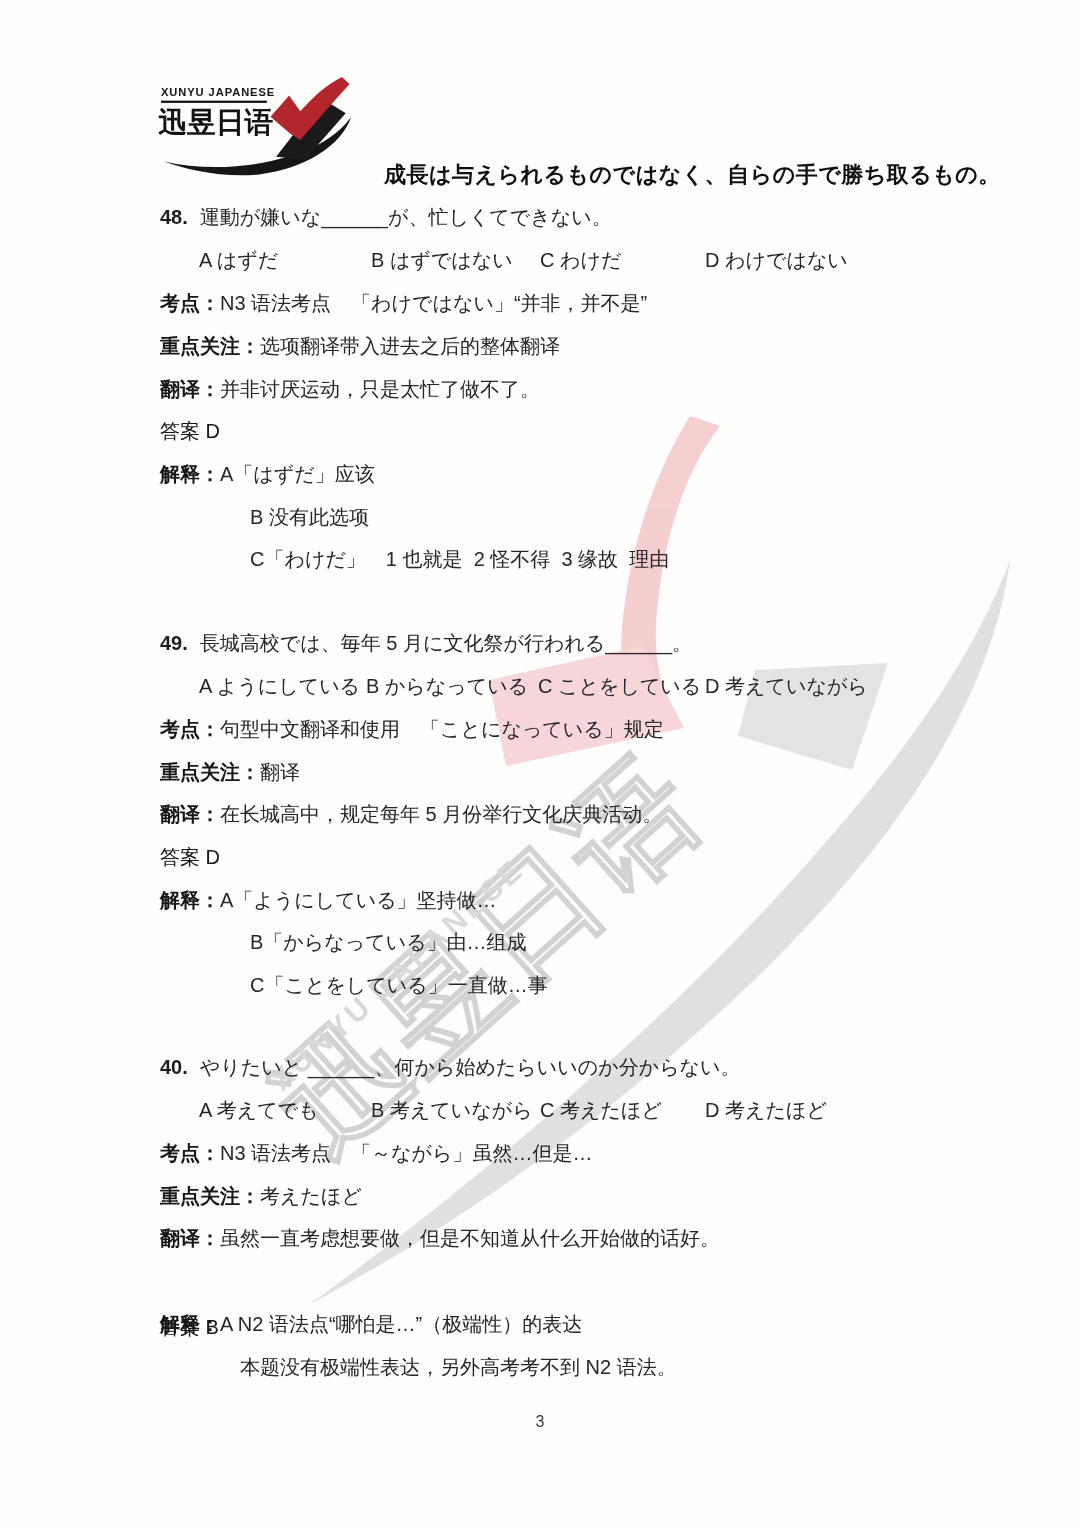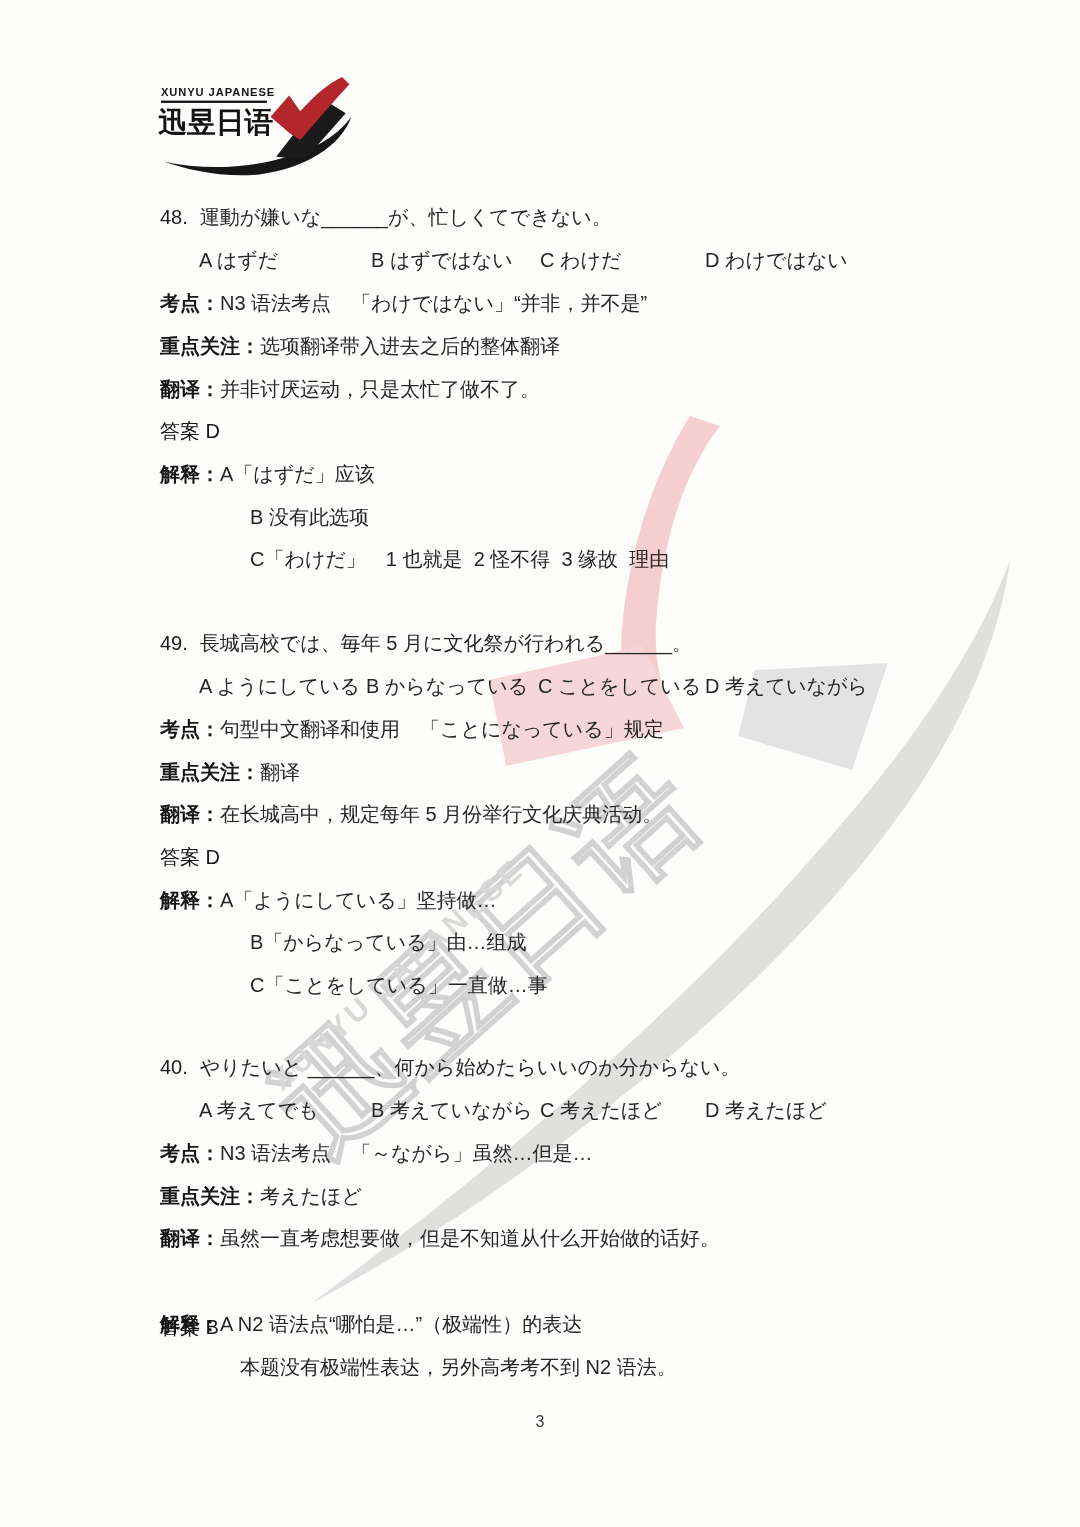--- a/index.html
+++ b/index.html
@@ -15,21 +15,21 @@
   .ln{
     position:absolute;
     left:160px;
     font-size:20px;
     line-height:27px;
     white-space:pre;
     color:#262626;
   }
   .lbl{font-weight:700;color:#161616;}
   .bold{font-weight:400;color:#161616;}
-  .qnum{font-weight:400;margin-right:12px;color:#1d1d1d;}
+  .qnum{font-weight:700;margin-right:12px;color:#1d1d1d;}
   .opt-row{left:0;width:1080px;height:27px;text-align:center;}
   .opt{position:absolute;top:0;white-space:pre;}
   .slogan{
     position:absolute;left:384px;top:160px;
     font-size:22px;font-weight:800;letter-spacing:.5px;color:#0f0f0f;
     white-space:pre;
   }
   .logo-svg{position:absolute;left:158px;top:76px;}
   .watermark-svg{position:absolute;left:250px;top:380px;pointer-events:none;}
   .page-num{
@@ -64,20 +64,21 @@
     <path d="M6,92 C60,104 126,98 174,73 C189,65 200,55 208,44
              C197,76 157,100 109,106 C71,110 31,101 6,92 Z" fill="#161616"></path>
     <path d="M176,24 L202,40 L158,90 L127,87 Z" fill="#1a1a1a"></path>
     <path d="M121,44 L141,21 L153,38 C168,21 182,9 198,1 L206,9
              C188,28 170,50 153,69 L142,62 Z" fill="#b2262c"></path>
     <text x="3" y="22" font-size="12" font-weight="700" letter-spacing="1" fill="#151515">XUNYU JAPANESE</text>
     <rect x="3" y="26.5" width="114" height="2.5" fill="#151515"></rect>
     <text x="0" y="60" font-size="31" font-weight="900" fill="#131313">迅昱日语</text>
   </svg>
 
+  <div class="slogan">成長は与えられるものではなく、自らの手で勝ち取るもの。</div>
 
   <section>
     <div class="ln" style="top:204px"><span class="qnum">48.</span><span>運動が嫌いな______が、忙しくてできない。</span></div>
     <div class="ln opt-row" style="top:247px">
       <span class="opt" style="left:199px">A はずだ</span>
       <span class="opt" style="left:371px">B はずではない</span>
       <span class="opt" style="left:540px">C わけだ</span>
       <span class="opt" style="left:705px">D わけではない</span>
     </div>
     <div class="ln" style="top:290px"><span class="lbl">考点：</span><span>N3 语法考点　「わけではない」“并非，并不是”</span></div>

